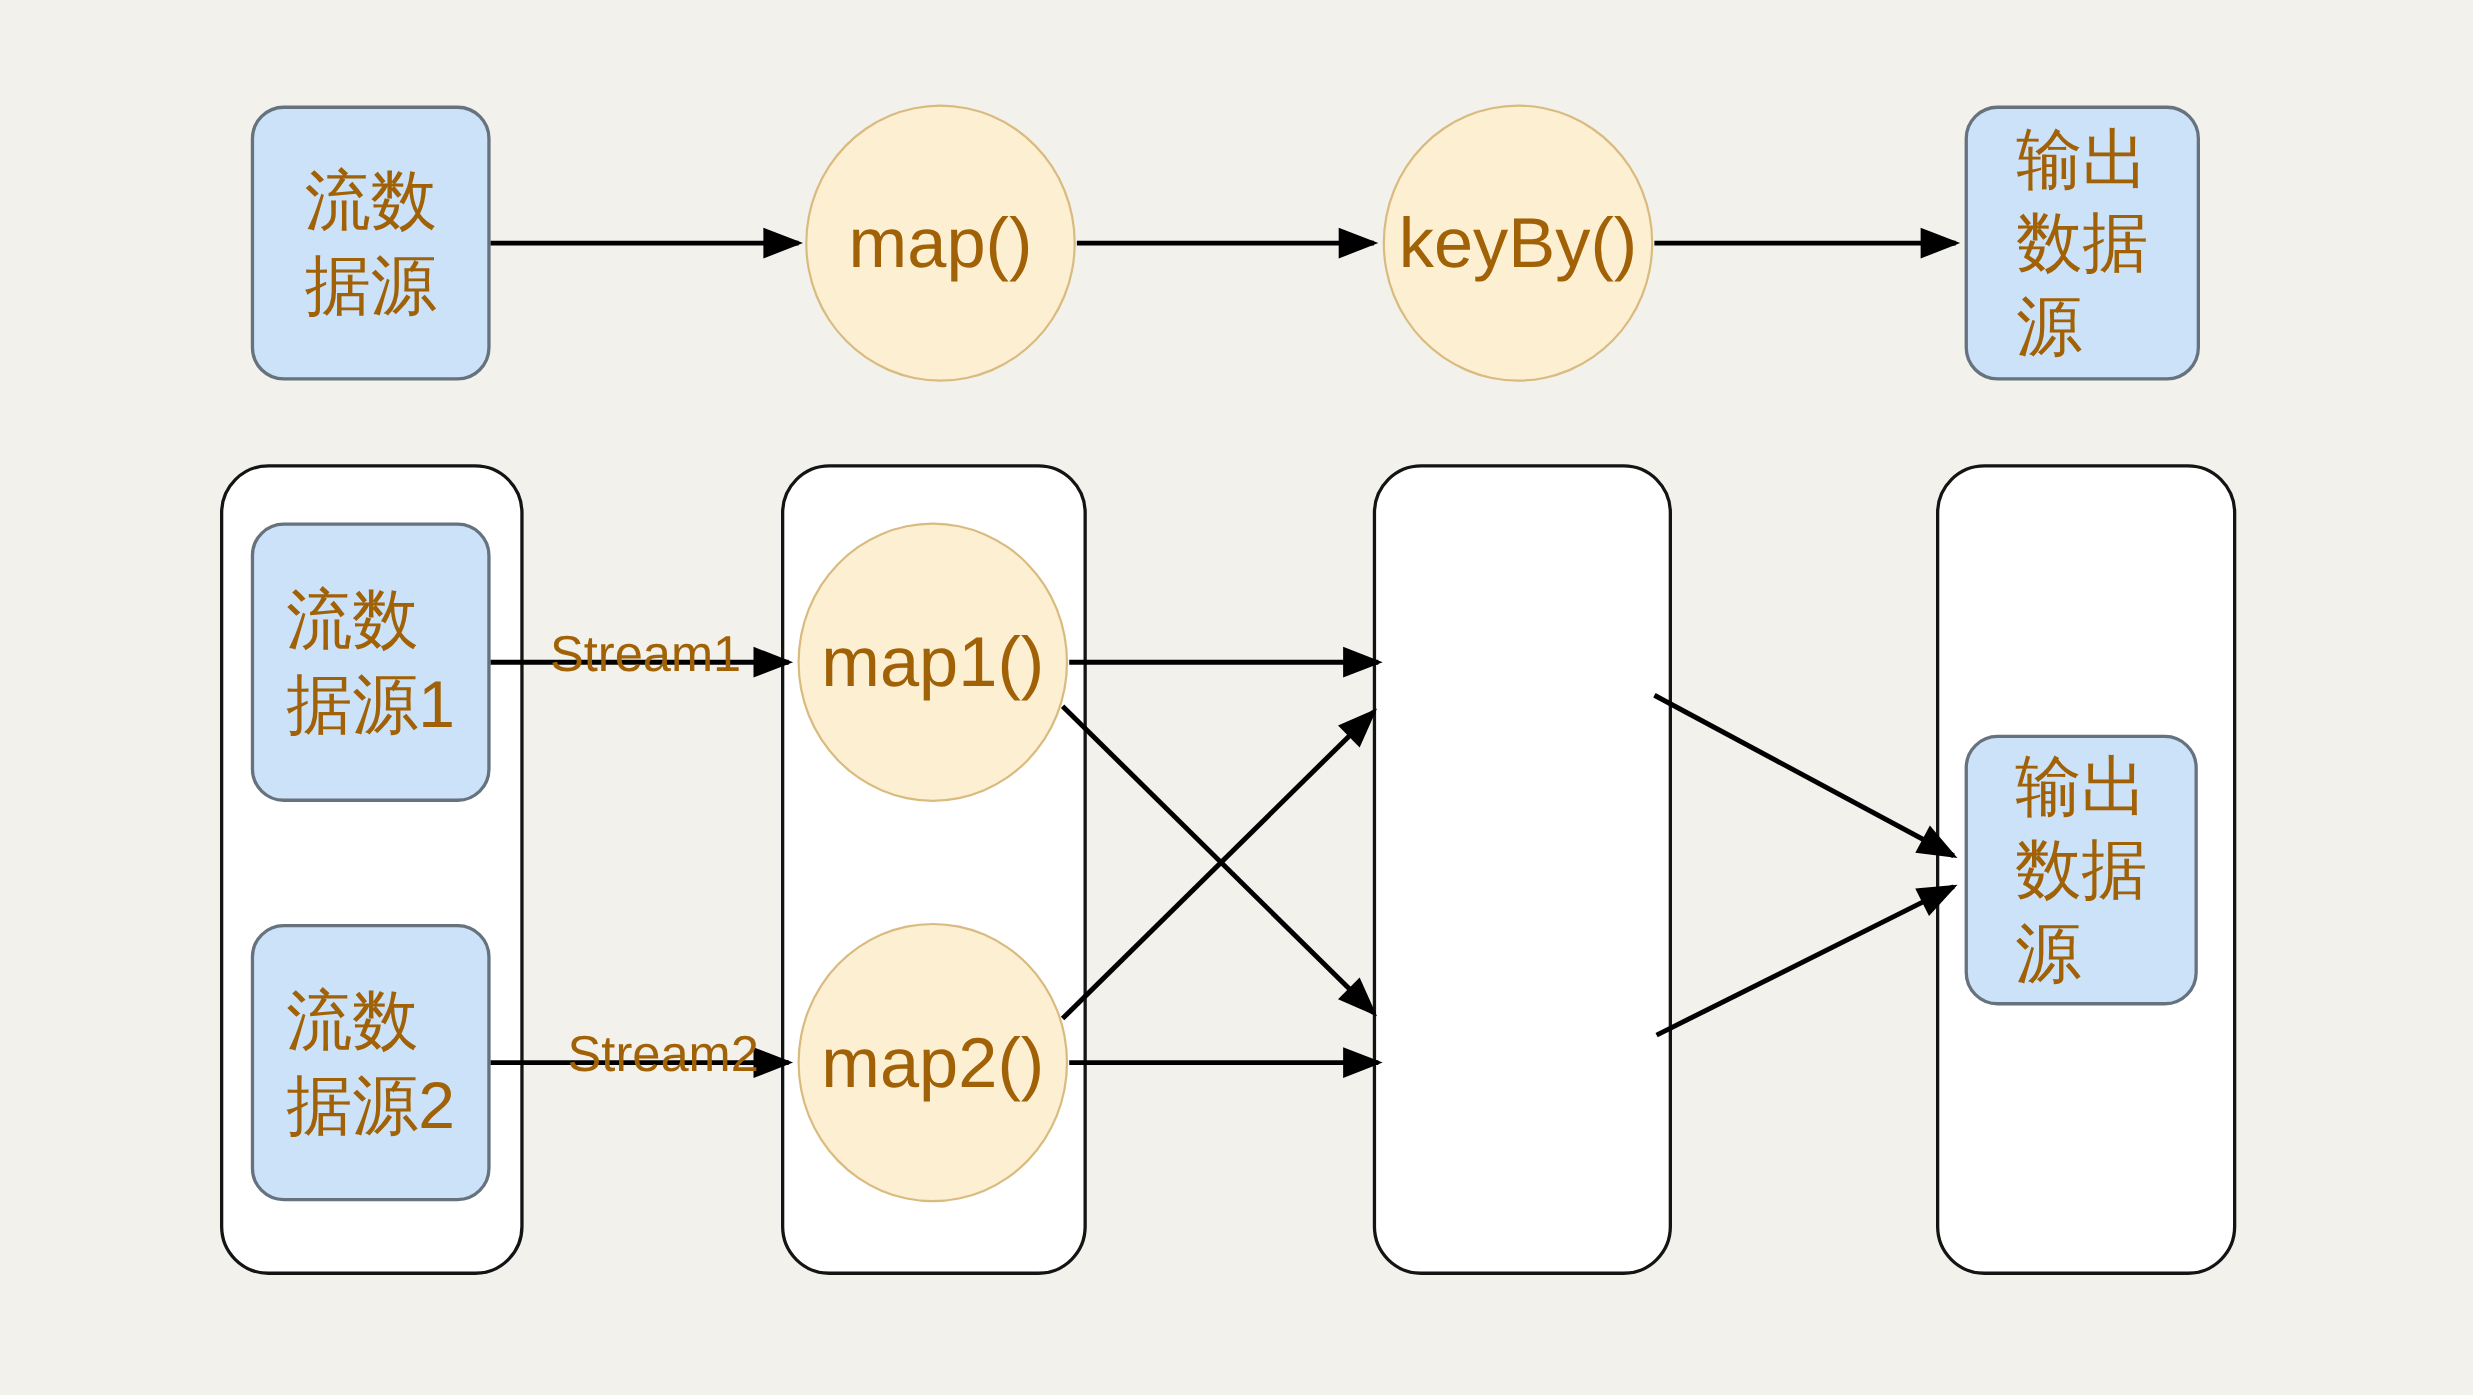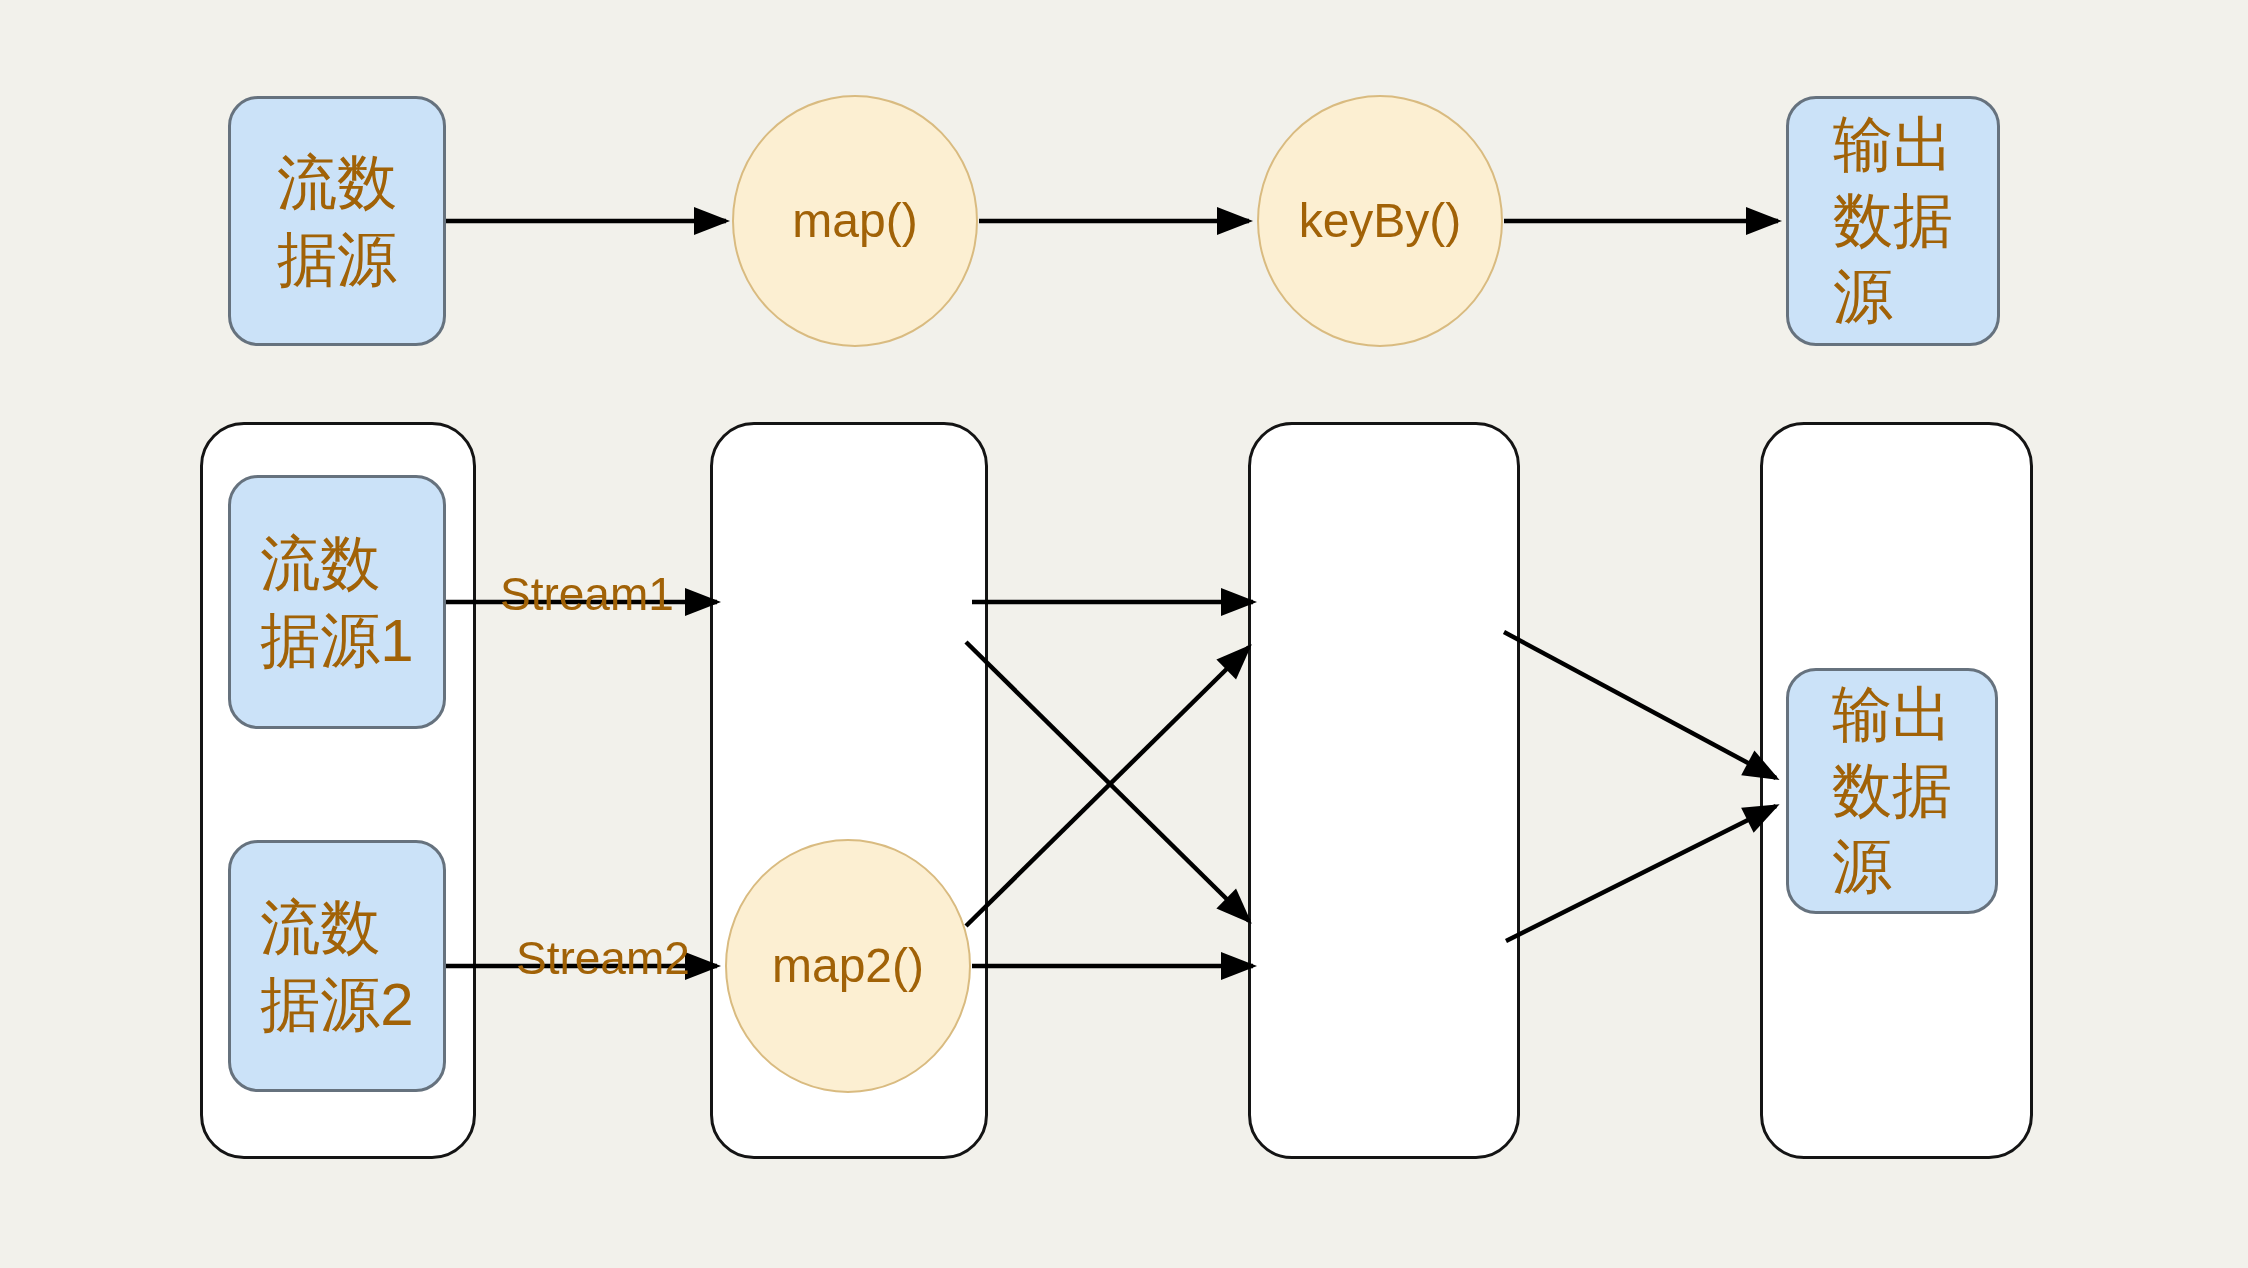--- a/index.html
+++ b/index.html
@@ -19,21 +19,21 @@
     background:var(--source-fill,#cbe2f8);
     border:3px solid var(--source-border,#66727e);
     border-radius:30px;
   }
   .op{
     background:var(--operator-fill,#fcefd2);
     border:2px solid var(--operator-border,#d9bb80);
     border-radius:50%;
   }
   .label{white-space:pre-line;text-align:left;font-size:60px;line-height:77px;}
-  .op-label{white-space:nowrap;font-size:48px;line-height:62px;}
+  .op-label{white-space:nowrap;font-size:64px;line-height:62px;}
   .stream{position:absolute;z-index:6;font-size:46px;line-height:48px;margin-top:28px;}
   svg.arrows{position:absolute;left:0;top:0;z-index:5;}
   svg.arrows line{stroke:var(--arrow-color,#000);stroke-width:4.5;}
   #ah path{fill:var(--arrow-color,#000);}
 </style>
 </head>
 <body style="background: rgb(242, 241, 235);">
 
 <div class="stage">
 
@@ -60,20 +60,23 @@
 
   <div class="node src" style="left:228px;top:475px;width:218px;height:254px;">
     <span class="label">流数
 据源1</span>
   </div>
   <div class="node src" style="left:228px;top:840px;width:218px;height:252px;">
     <span class="label">流数
 据源2</span>
   </div>
 
+  <div class="node op" style="left:725px;top:475px;width:246px;height:254px;">
+    <span class="op-label">map1()</span>
+  </div>
   <div class="node op" style="left:725px;top:839px;width:246px;height:254px;">
     <span class="op-label">map2()</span>
   </div>
 
 
   <div class="node src" style="left:1786px;top:668px;width:212px;height:246px;">
     <span class="label" style="line-height:76px;">输出
 数据
 源</span>
   </div>

